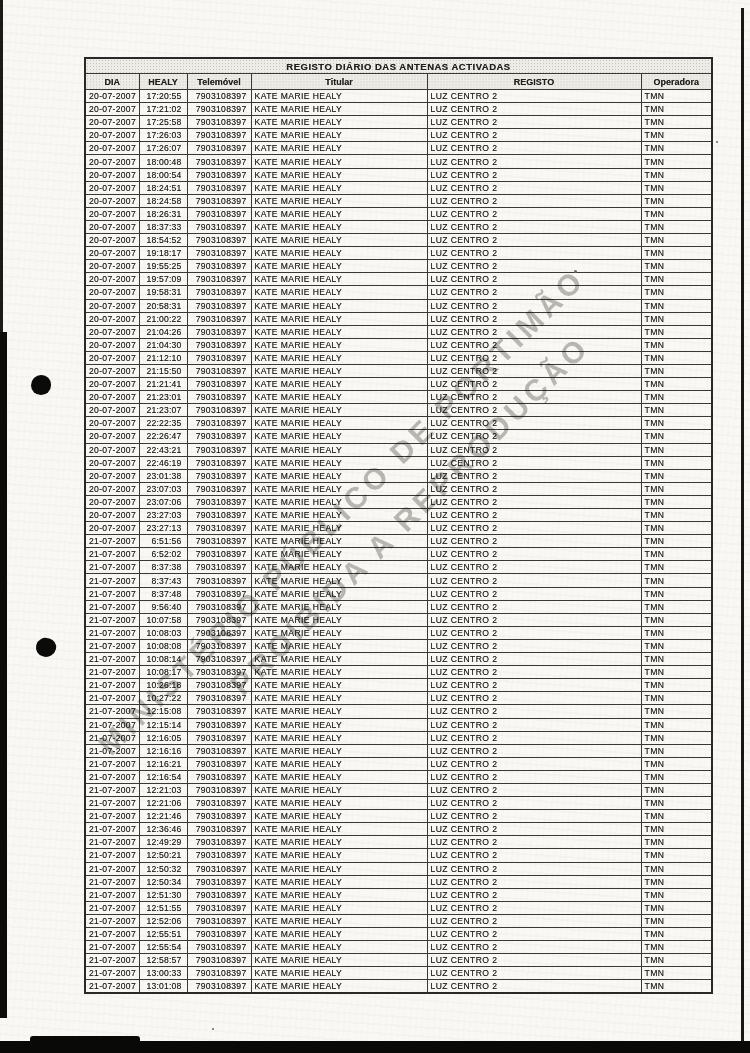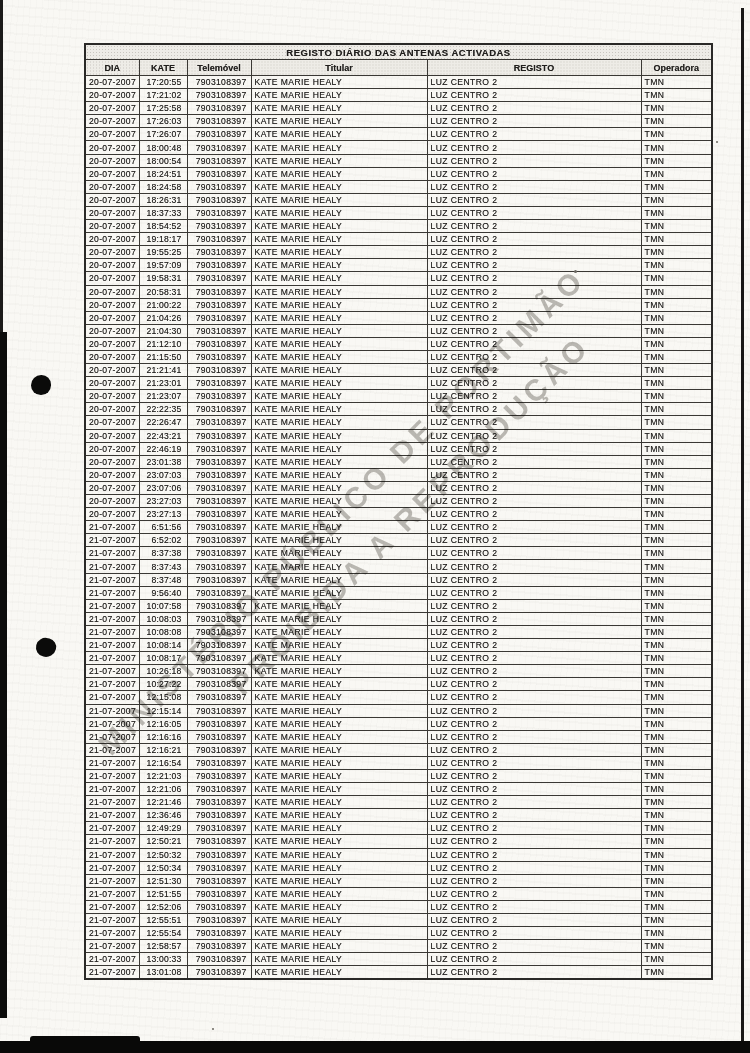--- a/index.html
+++ b/index.html
@@ -3,21 +3,21 @@
 <meta charset="utf-8">
 <style>
   html,body{margin:0;padding:0;background:#e8e6e2;}
   .page{position:relative;width:750px;height:1053px;background:#f9f8f4;overflow:hidden;
         font-family:"Liberation Sans",sans-serif;}
   .noise{position:absolute;inset:0;z-index:0;pointer-events:none;
     background-image:
       repeating-linear-gradient(4deg, rgba(110,105,95,0.030) 0 2px, rgba(0,0,0,0) 2px 9px),
       repeating-linear-gradient(94deg, rgba(110,105,95,0.022) 0 1px, rgba(0,0,0,0) 1px 6px);}
   
-  .doc-table{position:absolute;left:84px;top:43px;width:627px;z-index:1;
+  .doc-table{position:absolute;left:84px;top:57px;width:627px;z-index:1;
     border-collapse:collapse;table-layout:fixed;color:#211f1d;
     border:2px solid #2a2927;}
   .doc-table th,.doc-table td{border:1px solid #3a3834;overflow:hidden;white-space:nowrap;
     text-shadow:0 0 0.5px rgba(20,20,20,0.55);}
   .title-row th{height:12px;font-size:9.5px;font-weight:bold;letter-spacing:0.5px;text-align:center;
     background-color:#eeece7;
     background-image:radial-gradient(circle,#c9c6c0 0.7px,rgba(0,0,0,0) 0.9px);
     background-size:3px 3px;}
   .header-row th{height:13px;font-size:9px;font-weight:bold;text-align:center;
     background-color:#eeece7;
@@ -61,21 +61,21 @@
       <col style="width:176px">
         <col style="width:214px">
         <col style="width:71px">
     </colgroup>
     <thead>
       <tr class="title-row">
         <th colspan="6">REGISTO DIÁRIO DAS ANTENAS ACTIVADAS</th>
       </tr>
       <tr class="header-row">
         <th>DIA</th>
-        <th>KATE</th>
+        <th>HEALY</th>
         <th>Telemóvel</th>
         <th>Titular</th>
         <th>REGISTO</th>
         <th>Operadora</th>
       </tr>
     </thead>
     <tbody>
         <tr>
           <td class="c-dia">20-07-2007</td>
           <td class="c-hora">17:20:55</td>

